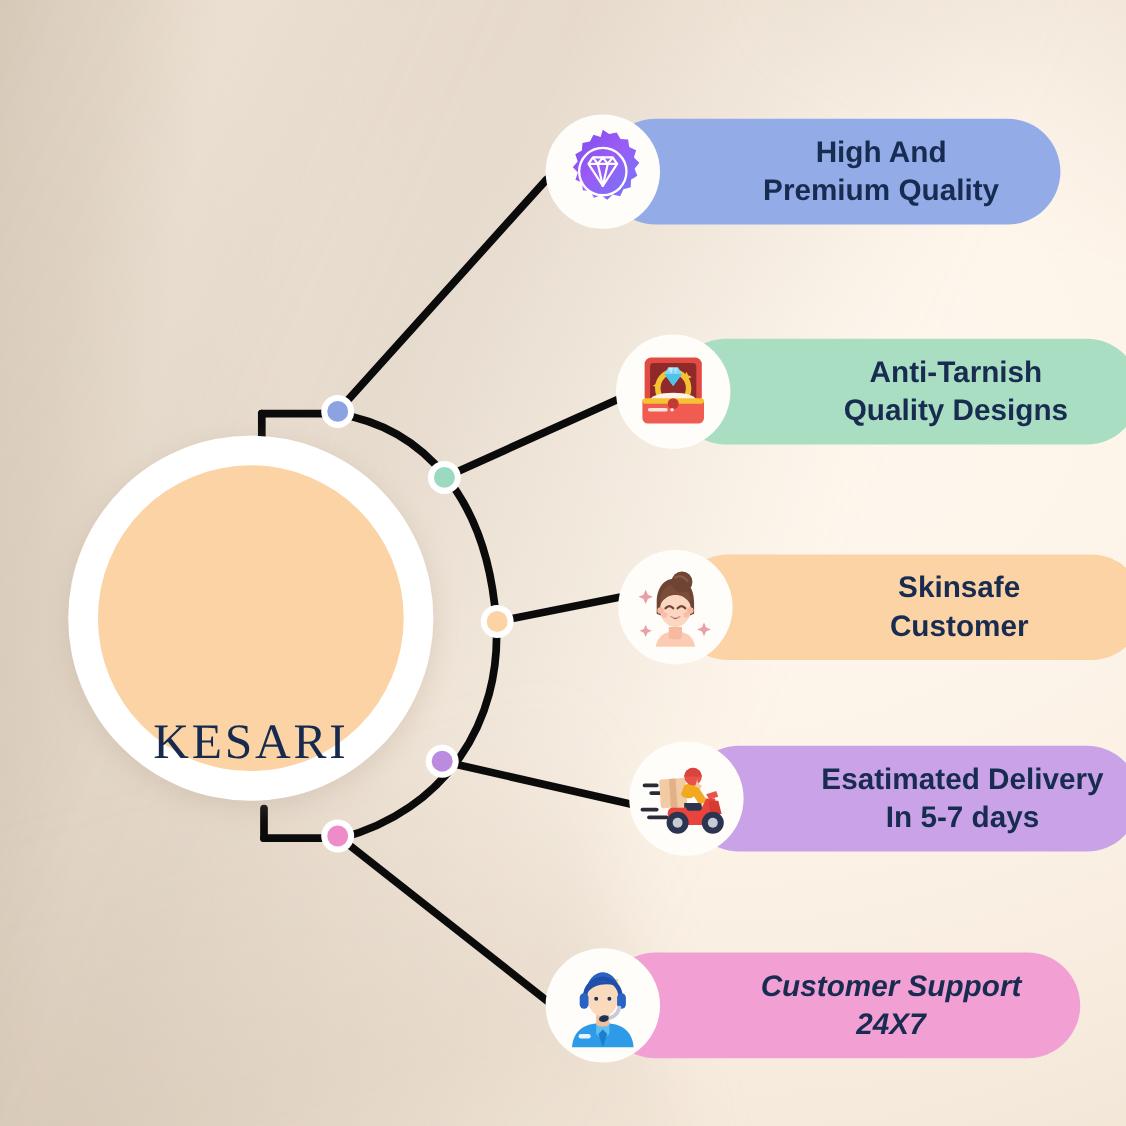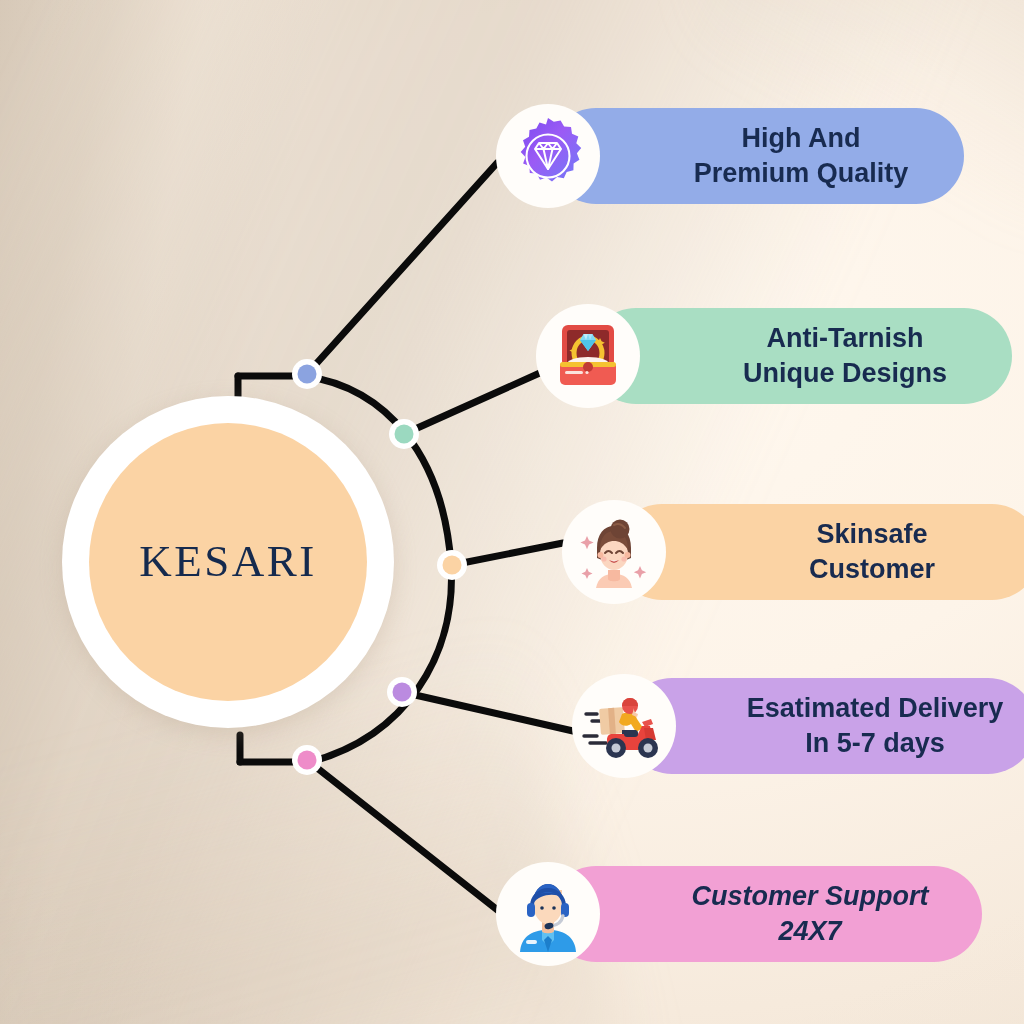--- a/index.html
+++ b/index.html
@@ -107,23 +107,23 @@
     display: flex;
     align-items: center;
     justify-content: center;
   }
   .hub-inner {
     width: 278px;
     height: 278px;
     border-radius: 50%;
     background: #FBD3A4;
     display: flex;
-    flex-direction: row;
-    align-items: center;
-    justify-content: center;
+    flex-direction: column;
+    align-items: center;
+    justify-content: flex-end;
     gap: 6px;
   }
   .hub-line {
     font-family: "Liberation Serif", "DejaVu Serif", serif;
     font-size: 45px;
     letter-spacing: 2.5px;
     color: #152A4E;
     line-height: 1.18;
     text-align: center;
     white-space: nowrap;
@@ -268,25 +268,25 @@
             <path d="M -13 -7 L -9 -13 L 9 -13 L 13 -7 L 0 13 Z"></path>
             <path d="M -13 -7 L 13 -7"></path>
             <path d="M -9 -13 L -4.5 -7 L 0 -13 L 4.5 -7 L 9 -13"></path>
             <path d="M -4.5 -7 L 0 13 L 4.5 -7"></path>
           </g>
         </g>
       </svg>
     </div>
   </div>
 
-  <div class="feature" style="left:536px; top:304px; width:424px;">
+  <div class="feature" style="left:560px; top:304px; width:424px;">
     <div class="pill" style="background:#A9DEC3; width:424px;">
       <div class="pill-text">
         <span>Anti-Tarnish</span>
-        <span>Unique Designs</span>
+        <span>Quality Designs</span>
       </div>
     </div>
     <div class="icon-bubble">
 
       <svg width="76" height="76" viewBox="0 0 76 76">
 
         <rect x="12" y="7" width="52" height="42" rx="6" fill="#E24B44"></rect>
         <rect x="17" y="12" width="42" height="34" rx="3" fill="#8E2A2A"></rect>
 
         <ellipse cx="38" cy="35" rx="14" ry="15" fill="none" stroke="#F5C231" stroke-width="5"></ellipse>

